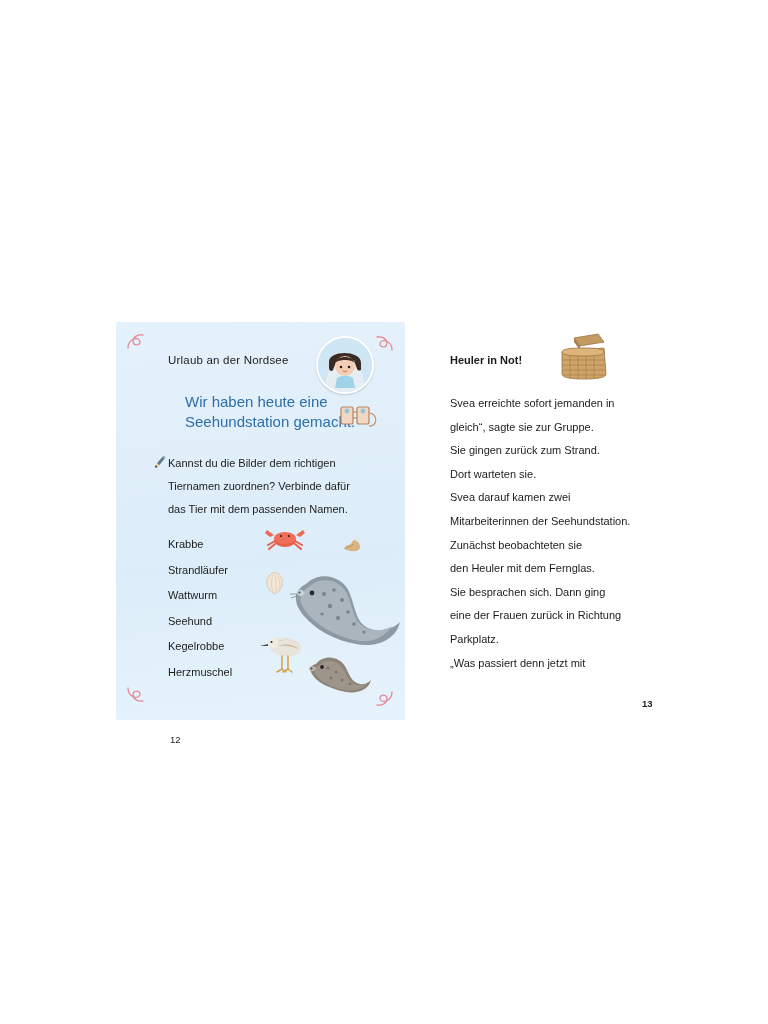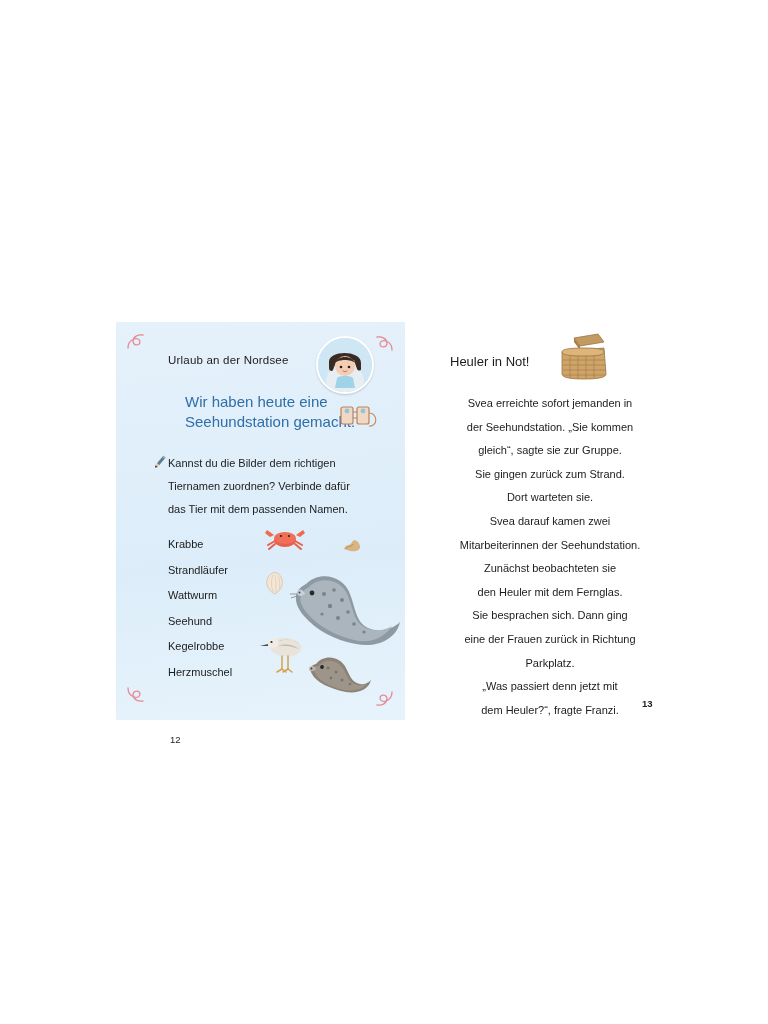--- a/index.html
+++ b/index.html
@@ -143,41 +143,41 @@
     position: absolute;
     left: 450px;
     top: 306px;
     width: 215px;
     height: 398px;
   }
   .right-heading {
     position: absolute;
     left: 0;
     top: 32px;
-    font-size: 13px;
-    font-weight: normal;
+    font-size: 11px;
+    font-weight: bold;
     color: #1c1c1c;
   }
   .basket {
     position: absolute;
     left: 104px;
     top: 10px;
     width: 58px;
     height: 50px;
   }
   .body-text {
     position: absolute;
     left: 0;
     top: 70px;
     width: 200px;
     font-size: 11px;
     line-height: 23.6px;
     color: #1c1c1c;
   }
-  .body-text div { white-space: nowrap; text-align: center; }
+  .body-text div { white-space: nowrap; }
   .page-num-right {
     position: absolute;
     left: 192px;
     top: 376px;
     font-size: 9.5px;
     color: #1c1c1c;
     font-weight: bold;
   }
 </style>
 </head>
@@ -390,31 +390,29 @@
             <path d="M32 24 V47"></path>
             <path d="M40 24 V46"></path>
         </g>
       </svg>
     </span>
 
     <div class="right-heading">Heuler in Not!</div>
 
     <div class="body-text">
       <div>Svea erreichte sofort jemanden in</div>
-      <div>der Seehundstation. „Sie kommen</div>
       <div>gleich“, sagte sie zur Gruppe.</div>
       <div>Sie gingen zurück zum Strand.</div>
       <div>Dort warteten sie.</div>
       <div>Svea darauf kamen zwei</div>
       <div>Mitarbeiterinnen der Seehundstation.</div>
       <div>Zunächst beobachteten sie</div>
       <div>den Heuler mit dem Fernglas.</div>
       <div>Sie besprachen sich. Dann ging</div>
       <div>eine der Frauen zurück in Richtung</div>
       <div>Parkplatz.</div>
       <div>„Was passiert denn jetzt mit</div>
-      <div>dem Heuler?“, fragte Franzi.</div>
     </div>
 
     <div class="page-num-right">13</div>
   </div>
 
 </div>
 
 </body></html>

